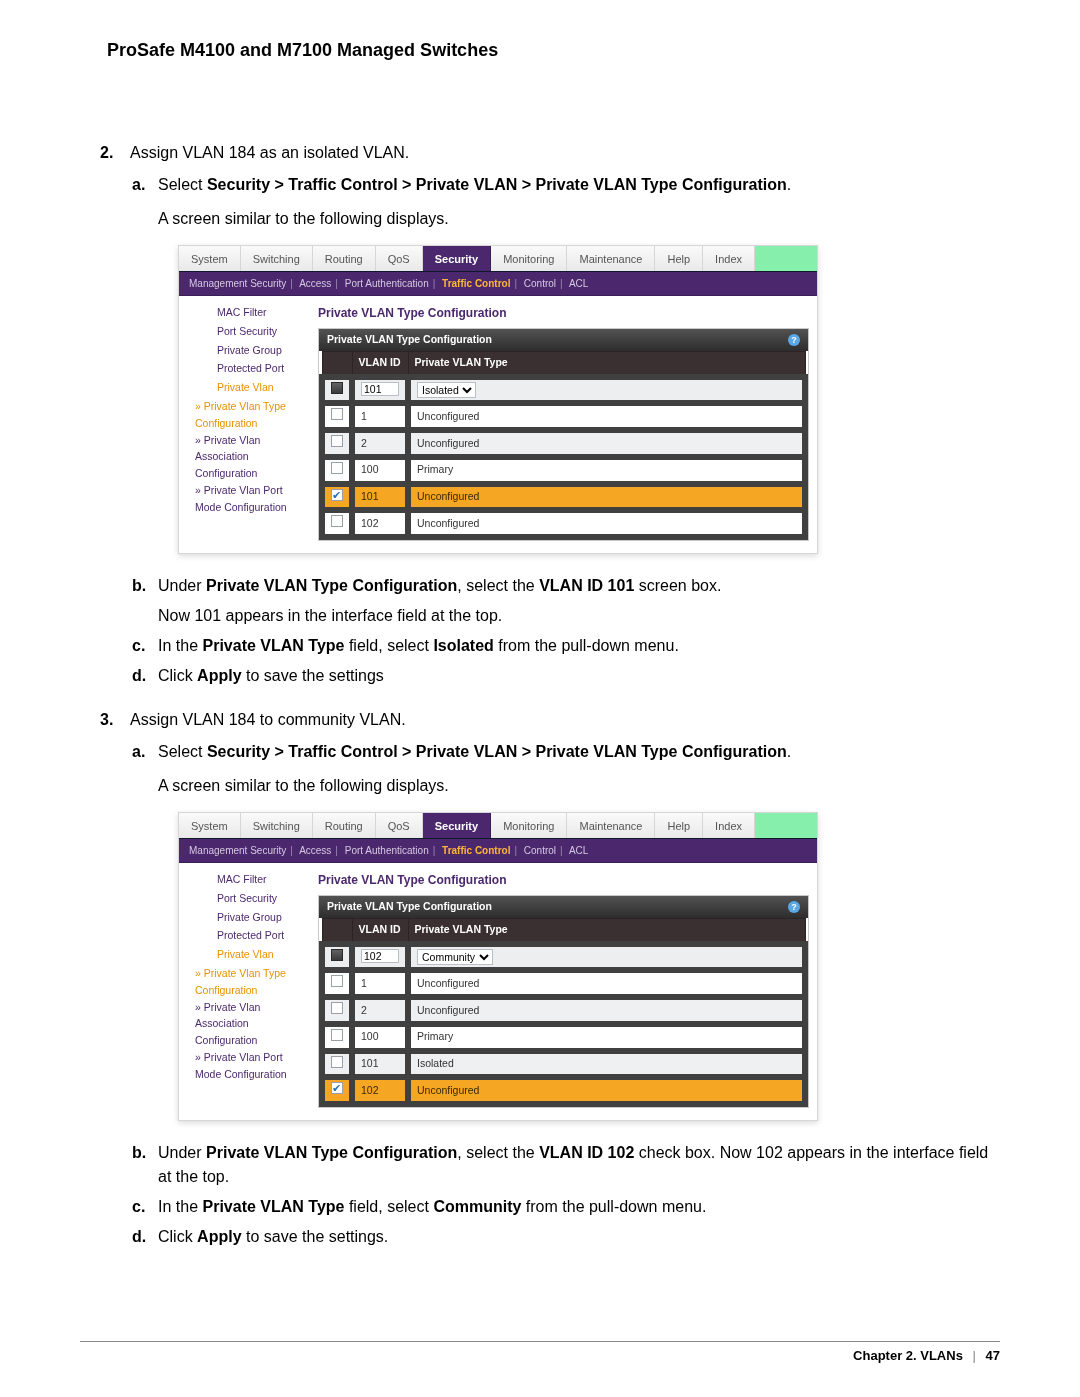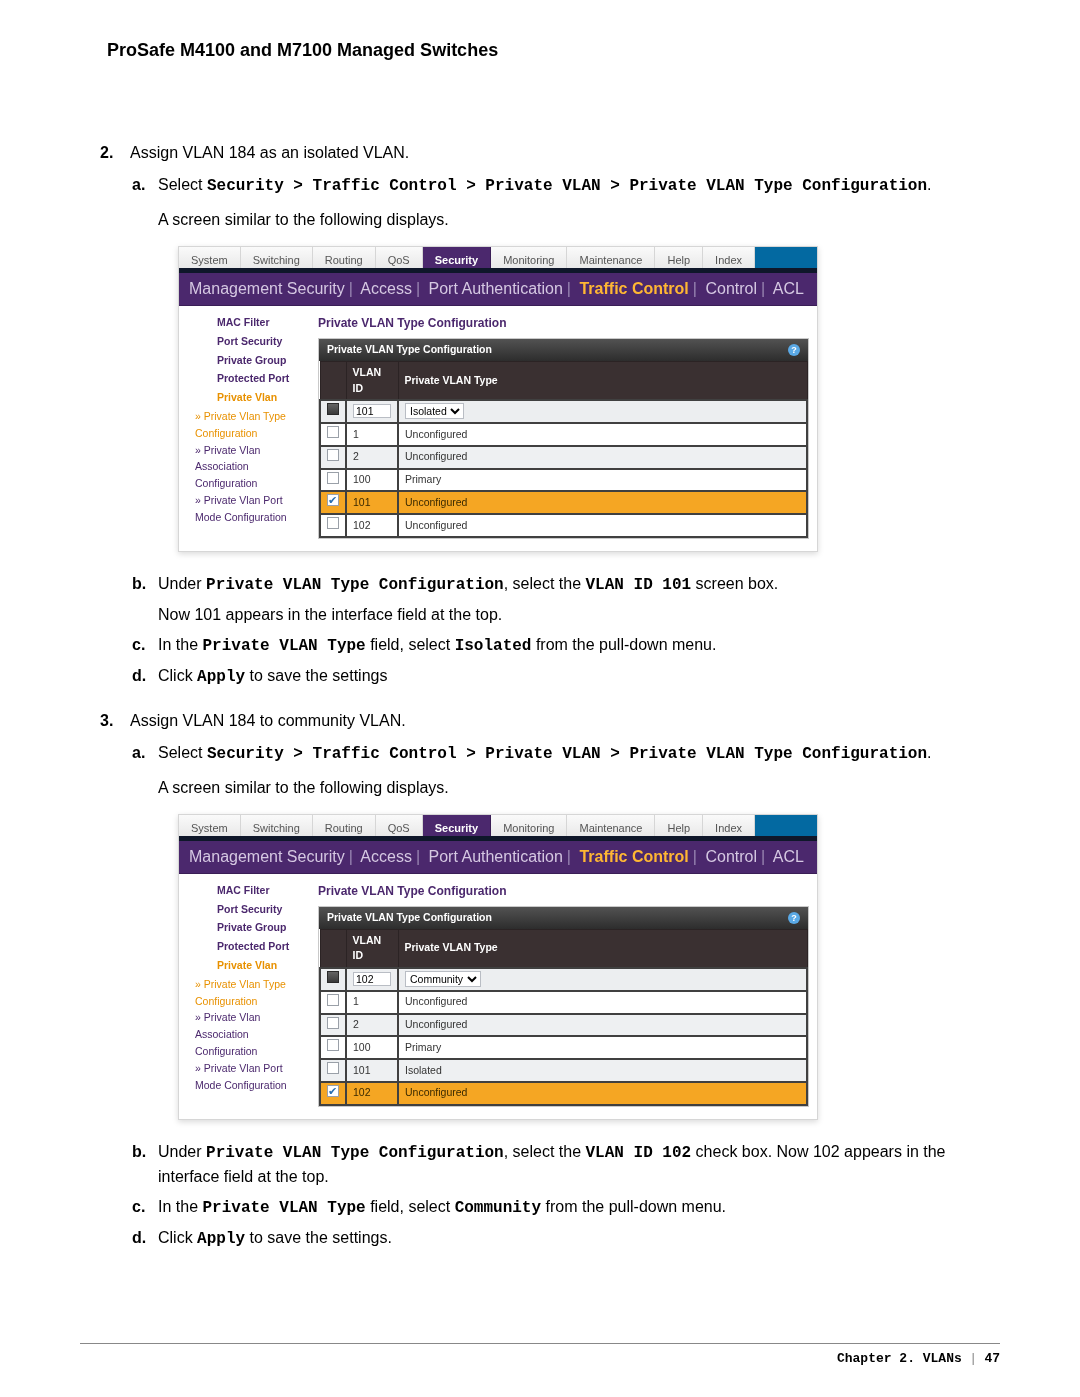--- a/index.html
+++ b/index.html
@@ -42,75 +42,75 @@
     position: relative;
     margin-bottom: 6px;
     font-size: 16px;
     line-height: 1.5;
   }
   ol.sub-list > li > .letter {
     position: absolute;
     left: -26px;
     font-weight: bold;
   }
-  .b { font-weight: bold; font-family: Liberation Mono, monospace; }
+  .b { font-weight: bold; }
   .screen-caption {
     margin: 10px 0 14px 0;
     font-size: 16px;
   }
   
   .screenshot {
     width: 640px;
     margin: 10px 0 20px 20px;
     border: 1px solid #d6d6d6;
     box-shadow: 0 2px 6px rgba(0,0,0,0.15);
     font-size: 11px;
     background: #fff;
   }
   .top-tabs {
     display: flex;
     height: 26px;
-    background: #0369a1;
-    border-bottom: 5px solid #0f172a;
+    background: #86efac;
+    border-bottom: 1px solid #0f172a;
     font-size: 11px;
   }
   .top-tabs .tab {
     padding: 5px 12px;
     color: #555;
     border-right: 1px solid #d6d6d6;
     background: linear-gradient(#fafafa,#e9e9e9);
   }
   .top-tabs .tab.active {
     background: #4b286d;
     color: #fff;
     font-weight: bold;
     border-right: 1px solid #3a1e56;
   }
   .sub-nav {
     background: #4b286d;
     color: #d5c8e2;
-    font-size: 16px;
+    font-size: 10px;
     padding: 4px 10px;
     border-bottom: 1px solid #3a1e56;
   }
   .sub-nav span { color: #d5c8e2; }
   .sub-nav .sep { color: #9a87b3; margin: 0 4px; }
   .sub-nav .active { color: #ffb733; font-weight: bold; }
   .work-area {
     display: flex;
     align-items: flex-start;
   }
   .sidebar {
     width: 135px;
     padding: 8px 6px 12px 6px;
     font-size: 10.5px;
     color: #4b286d;
     line-height: 1.6;
   }
-  .sidebar .group-title { font-weight: bold; color: #4b286d; margin-bottom: 2px; padding-left: 32px; }
+  .sidebar .group-title { font-weight: normal; color: #4b286d; margin-bottom: 2px; padding-left: 32px; }
   .sidebar .group-title.orange { color: #e89100; }
   .sidebar .sub-item {
     padding-left: 10px;
     color: #4b286d;
   }
   .sidebar .sub-item.orange { color: #e89100; }
   .content {
     flex: 1;
     padding: 6px 8px 12px 4px;
   }
@@ -152,21 +152,21 @@
     color: #fff;
     text-align: left;
     padding: 3px 6px;
     font-weight: bold;
     border: 1px solid #2b2324;
   }
   table.vlan-table th:first-child { width: 24px; }
   table.vlan-table th:nth-child(2) { width: 50px; }
   table.vlan-table td {
     padding: 2px 6px;
-    border: 2px solid #404040;
+    border: 6px solid #404040;
     background: #fff;
     color: #333;
   }
   table.vlan-table tr.alt td { background: #eef0f2; }
   table.vlan-table tr.selected td {
     background: #f5a623;
     color: #3a2a00;
   }
   .cb {
     width: 12px; height: 12px;

